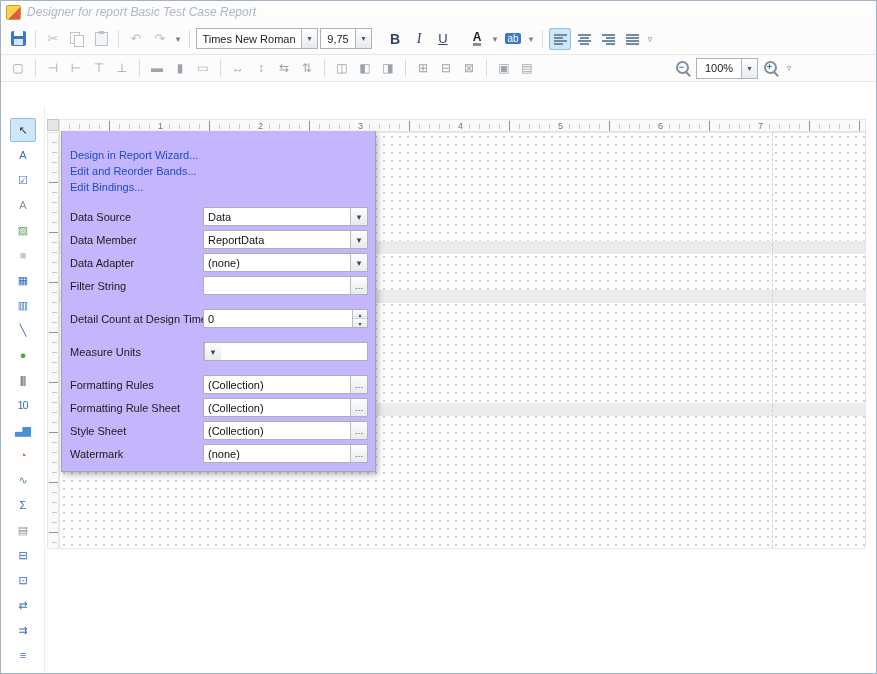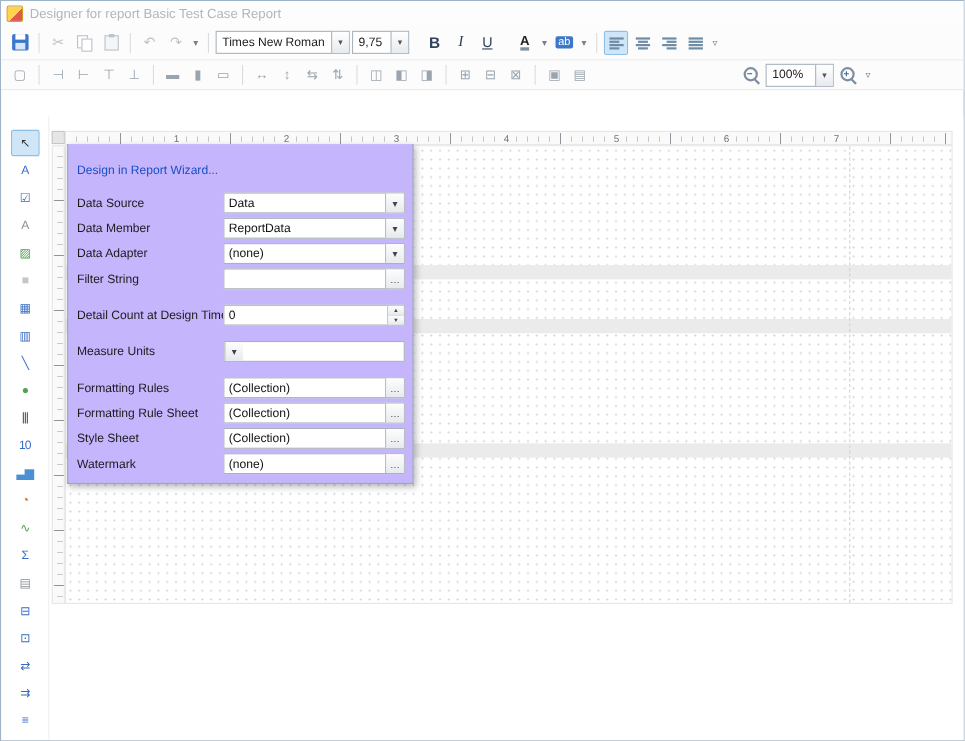--- a/index.html
+++ b/index.html
@@ -4,38 +4,38 @@
 <style>
   * { box-sizing: border-box; }
   body { margin:0; width:877px; height:674px; overflow:hidden;
          font-family:"Liberation Sans", sans-serif; background:#fff; }
   .app { position:relative; width:877px; height:674px; border:1px solid #9fb4c7; background:#fff; overflow:hidden; }
 
   
   .titlebar { height:22px; display:flex; align-items:center; gap:6px; padding-left:5px; background:#fdfdfd; }
   .app-icon { width:15px; height:15px; border-radius:2px; border:1px solid #c9a227;
               background:linear-gradient(135deg,#ffd34d 0 55%, #e2574c 55%); }
-  .title-text { color:#b2b6ba; font-size:12px; }
+  .title-text { color:#b2b6ba; font-size:12px;font-style:italic; }
 
   
   .menubar { height:23px; display:flex; align-items:center; padding-left:10px; border-bottom:1px solid #f0f0f0; }
   .menu-item { padding:3px 9px; font-size:12px; color:#333; cursor:default; }
 
   
   .toolbar { display:flex; align-items:center; background:#fcfcfc; border-bottom:1px solid #e8e8e8; padding:0 6px; }
   .toolbar1 { height:32px; gap:2px; }
   .toolbar2 { height:27px; gap:2px; }
   .tb-sep { width:1px; height:18px; background:#dcdcdc; margin:0 4px; flex:none; }
   .tb-btn { min-width:22px; height:22px; display:flex; align-items:center; justify-content:center;
             border:1px solid transparent; border-radius:2px; font-size:13px; color:#444; flex:none; }
   .tb-btn.selected { background:#cfe6f8; border-color:#8fc0e4; }
   .tb-btn.disabled { color:#bcc2c9; }
   .chev { font-size:9px; color:#7a8086; width:10px; text-align:center; flex:none; }
   .combo { display:flex; align-items:center; height:21px; border:1px solid #aab4bd; background:#fff; flex:none; }
-  .combo-val { font-size:11px; padding:0 5px; color:#222; flex:1; white-space:nowrap; overflow:hidden; }
+  .combo-val { font-size:11px; padding:0 5px; color:#222; flex:1; white-space:nowrap; overflow:hidden;text-align:center; }
   .combo-btn { width:16px; align-self:stretch; border-left:1px solid #aab4bd;
                background:linear-gradient(#fff,#e7eaee); display:flex; align-items:center; justify-content:center;
                font-size:8px; color:#555; }
 
   .ic-floppy { width:15px; height:15px; background:#3c78c8; border-radius:2px; position:relative; }
   .ic-floppy::before { content:""; position:absolute; left:3px; top:0; width:9px; height:5px; background:#fff; }
   .ic-floppy::after  { content:""; position:absolute; left:3px; bottom:1px; width:9px; height:6px; background:#d8e6f5; }
   .ic-copy { width:14px; height:14px; position:relative; }
   .ic-copy::before,.ic-copy::after { content:""; position:absolute; width:8px; height:10px; border:1px solid #bcc2c9; background:#fff; }
   .ic-copy::before { left:0; top:0; } .ic-copy::after { left:4px; top:3px; }
@@ -419,20 +419,22 @@
         <div class="band-sep b2"></div>
         <div class="band-sep b3"></div>
         <div class="margin-line"></div>
       </div>
     </div>
   </div>
 
   <div class="popup">
     <div class="rt-body">
       <a class="rt-link">Design in Report Wizard...</a>
+      <a class="rt-link">Edit and Reorder Bands...</a>
+      <a class="rt-link">Edit Bindings...</a>
 
       <div class="rt-row first">
         <span class="rt-label">Data Source</span>
         <div class="rt-ctl">
           <span class="rt-val">Data</span>
           <span class="rt-btn">▾</span>
         </div>
       </div>
       <div class="rt-row">
         <span class="rt-label">Data Member</span>

